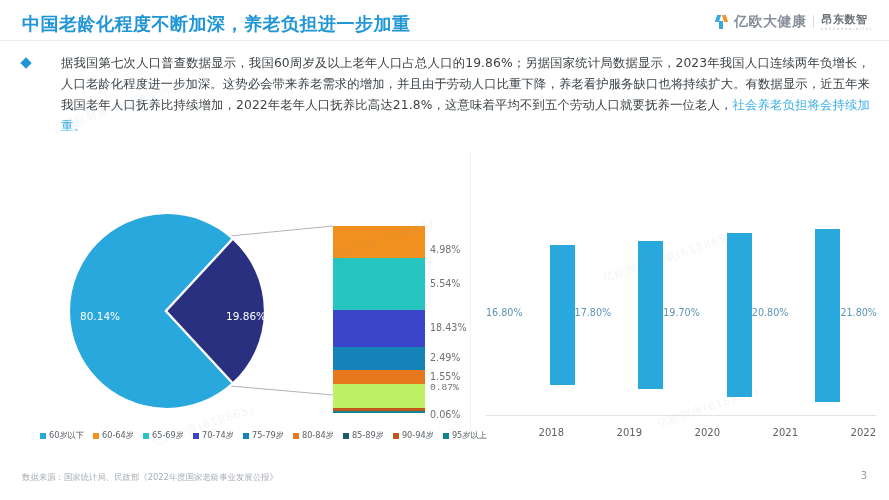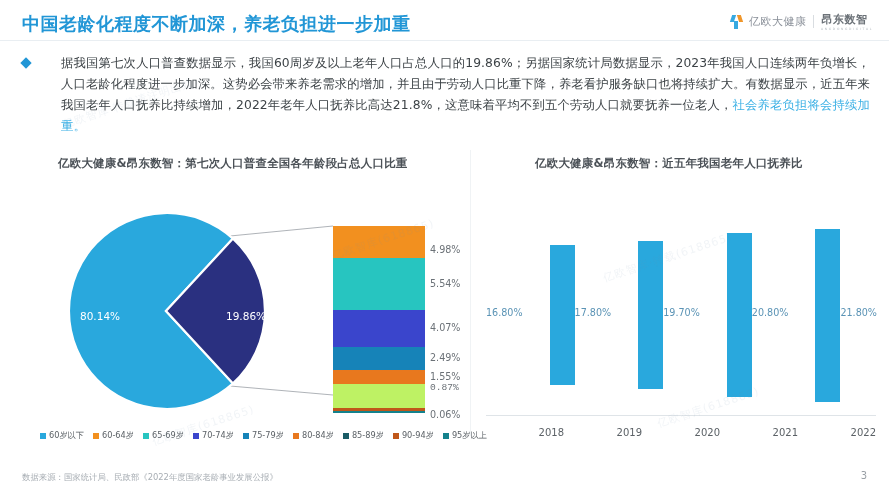--- a/index.html
+++ b/index.html
@@ -24,21 +24,21 @@
   .logo-wrap{
     position:absolute;right:14px;top:12px;display:flex;align-items:center;gap:7px;
   }
   .logo-mark{
     width:11px;height:14px;position:relative;flex:none;
   }
   .logo-mark i{position:absolute;background:#36a9e1;display:block;}
   .logo-mark i.l{left:0;top:0;width:4px;height:7px;transform:skewX(-18deg);}
   .logo-mark i.r{right:0;top:0;width:4px;height:7px;transform:skewX(18deg);background:#f0962a;}
   .logo-mark i.s{left:3.5px;top:6px;width:4px;height:8px;}
-  .logo-t1{font-size:11px;color:#8a9099;font-weight:normal;letter-spacing:.5px;}
+  .logo-t1{font-size:14px;color:#8a9099;font-weight:bold;letter-spacing:.5px;}
   .logo-div{width:1px;height:13px;background:#d9dde1;}
   .logo-t2{font-size:11px;color:#6c7278;font-weight:bold;letter-spacing:.5px;}
   .logo-t2 small{display:block;font-size:3.2px;color:#b3b9bf;letter-spacing:.4px;font-weight:normal;transform:scale(.95);transform-origin:left top;}
 
   
   .para{
     position:absolute;left:22px;top:53px;width:848px;
     display:flex;align-items:flex-start;gap:7px;
   }
   .bullet{
@@ -142,22 +142,20 @@
     </span>
   </div>
 
   <div class="para">
     <span class="bullet"></span>
     <div class="para-txt">
       <span>据我国第七次人口普查数据显示，我国60周岁及以上老年人口占总人口的19.86%；另据国家统计局数据显示，2023年我国人口连续两年负增长，人口老龄化程度进一步加深。这势必会带来养老需求的增加，并且由于劳动人口比重下降，养老看护服务缺口也将持续扩大。有数据显示，近五年来我国老年人口抚养比持续增加，2022年老年人口抚养比高达21.8%，这意味着平均不到五个劳动人口就要抚养一位老人，</span><span class="hl">社会养老负担将会持续加重。</span>
     </div>
   </div>
 
-  <div class="ct left">亿欧大健康&amp;昂东数智：第七次人口普查全国各年龄段占总人口比重</div>
-  <div class="ct right">亿欧大健康&amp;昂东数智：近五年我国老年人口抚养比</div>
 
   <div class="vdiv"></div>
 
   <div class="pie-panel">
     <svg class="pie-svg" width="440" height="252">
 
       <polyline points="212,48 315,38" fill="none" stroke="#9aa0a6" stroke-width="0.8"></polyline>
       <polyline points="212,198 315,207" fill="none" stroke="#9aa0a6" stroke-width="0.8"></polyline>
 
       <path d="M 148,123 L 215,50.6 A 98,98 0 1 0 215,195.4 Z" fill="#29a8dd" stroke="#ffffff" stroke-width="2.2"></path>
@@ -168,21 +166,21 @@
     <div class="pie-lbl b">19.86%</div>
 
     <div class="stack">
       <div class="seg" style="height:32px;background:#f2901f;">
         <span class="seg-lbl" style="top:18px;">4.98%</span>
       </div>
       <div class="seg" style="height:52px;background:#27c5c0;">
         <span class="seg-lbl" style="top:20px;">5.54%</span>
       </div>
       <div class="seg" style="height:37px;background:#3a45cc;">
-        <span class="seg-lbl" style="top:12px;">4.07%</span>
+        <span class="seg-lbl" style="top:12px;">18.43%</span>
       </div>
       <div class="seg" style="height:23px;background:#1683b8;">
         <span class="seg-lbl" style="top:5px;">2.49%</span>
       </div>
       <div class="seg" style="height:14px;background:#e8781e;">
         <span class="seg-lbl" style="top:1px;">1.55%</span>
       </div>
       <div class="seg" style="height:24px;background:#bef264;font-family:Liberation Mono, monospace;">
         <span class="seg-lbl" style="top:-2px;">0.87%</span>
       </div>

